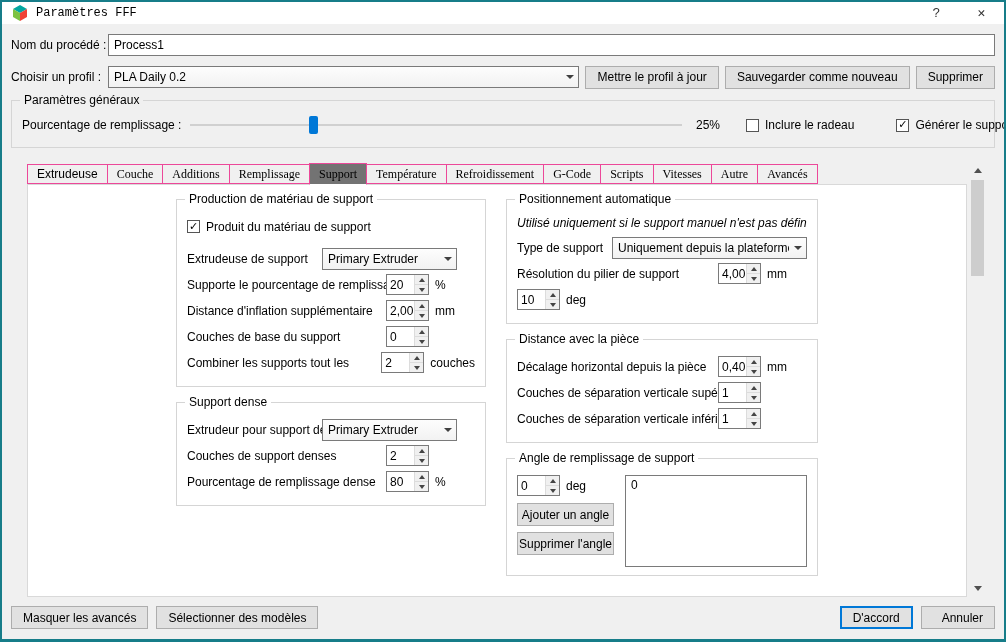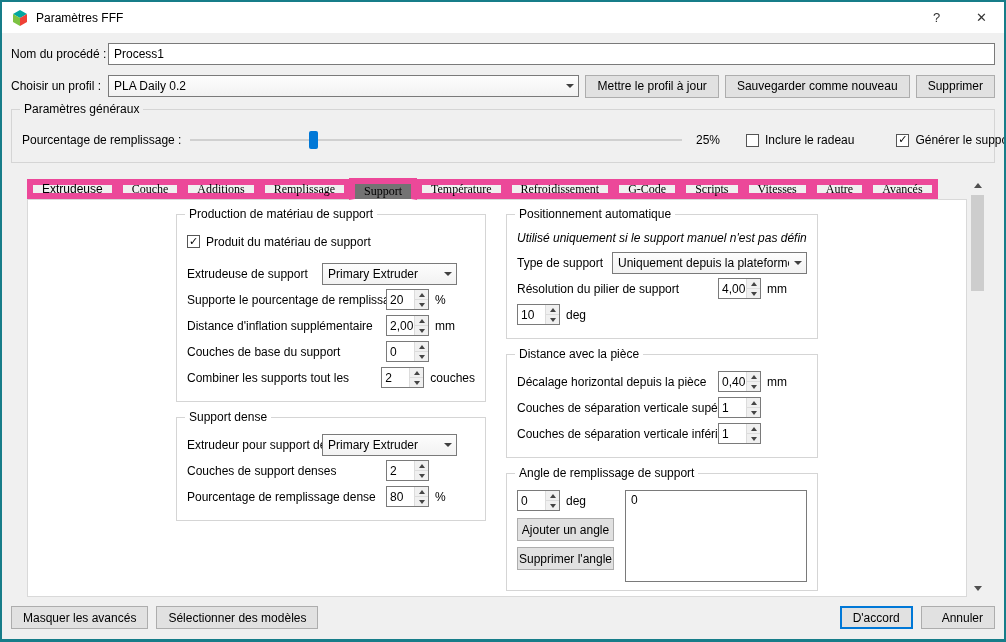--- a/index.html
+++ b/index.html
@@ -4,21 +4,21 @@
 <style>
   * { margin:0; padding:0; box-sizing:border-box; }
   html,body { width:1006px; height:642px; }
   body { font-family:"Liberation Sans", sans-serif; font-size:12px; color:#000; background:#fff; }
 
   .window { width:1006px; height:642px; background:#f0f0f0;
             border:2px solid #177d89; border-bottom:3px solid #177d89;
             display:flex; flex-direction:column; overflow:hidden; }
 
   
-  .titlebar { height:31px; background:#fff; display:flex; align-items:center; flex:0 0 auto; }
+  .titlebar { height:22px; background:#fff; display:flex; align-items:center; flex:0 0 auto;font-family:Liberation Mono, monospace; }
   .title-icon { margin:0 7px 0 9px; width:18px; height:18px; }
   .title-text { flex:1; }
   .tb-btn { width:45px; height:31px; display:flex; align-items:center; justify-content:center;
             color:#333; font-size:13px; cursor:default; }
 
   
   .frow { display:flex; align-items:center; margin:10px 9px 0 9px; height:22px; flex:0 0 auto; }
   .flabel { width:97px; flex:0 0 auto; }
   .text-input { flex:1; height:22px; border:1px solid #7a7a7a; background:#fff; padding:8px 5px;
                 font:inherit; outline:none; }
@@ -33,39 +33,39 @@
   .combo-arrow { flex:0 0 17px; align-self:stretch; display:flex; align-items:center; justify-content:center; }
   .tri-dn { width:0; height:0; border-left:4px solid transparent; border-right:4px solid transparent;
             border-top:4px solid #404040; }
   .combo.grow { flex:1; }
 
   
   .groupbox { position:relative; border:1px solid #d5d5d5; padding:16px 10px 8px; }
   .gb-title { position:absolute; top:-8px; left:8px; background:#f0f0f0; padding:0 4px; line-height:14px; }
 
   
-  .general-gb { margin:12px 9px 0 9px; flex:0 0 auto; padding:20px 10px 12px; }
+  .general-gb { margin:12px 9px 0 9px; flex:0 0 auto; padding:14px 10px 12px; }
   .gen-row { display:flex; align-items:center; }
   .gen-lbl { flex:0 0 168px; }
   .slider { position:relative; width:492px; height:20px; flex:0 0 auto; }
   .slider-track { position:absolute; left:0; right:0; top:9px; height:2px; background:#d0d0d0; }
   .slider-thumb { position:absolute; left:calc(25% - 4px); top:1px; width:9px; height:18px;
                   background:#0078d7; border-radius:2px; }
   .pct { flex:0 0 auto; margin:0 26px 0 14px; }
   .chk { display:inline-flex; align-items:center; margin-right:42px; white-space:nowrap; cursor:default; }
   .cbox { width:13px; height:13px; border:1px solid #555; background:#fff; margin-right:6px;
           display:inline-flex; align-items:center; justify-content:center; flex:0 0 auto; }
   .cbox.checked::after { content:"✓"; font-size:11px; line-height:1; margin-top:-1px; }
 
   
   .tab-area { flex:1; display:flex; margin:14px 18px 0 25px; min-height:0; }
   .tabwidget { flex:1; display:flex; flex-direction:column; min-width:0; }
   .tabbar { display:flex; align-items:flex-end; flex:0 0 auto; height:22px; }
   .tab { height:20px; display:flex; align-items:center; padding:0 9px; background:#f0f0f0;
-         border:6px solid #ec4899; white-space:nowrap; cursor:default; }
+         border:1px solid #ec4899; white-space:nowrap; cursor:default; }
   .tab + .tab { margin-left:-1px;font-family:Liberation Serif, serif; }
   .tab.selected { background:#737373; height:22px; border-bottom:1px solid #fff; margin-bottom:-1px; z-index:2; }
   .tabpanel { flex:1; background:#fff; border:1px solid #d9d9d9; padding:14px 0 0 148px;
               display:flex; gap:20px; align-items:flex-start; z-index:1; overflow:hidden; }
   .tabpanel .gb-title { background:#fff; }
   .col { flex:0 0 auto; display:flex; flex-direction:column; }
   .col-left { width:310px; }
   .col-right { width:312px; }
   .col .groupbox { margin-bottom:15px; }
 

